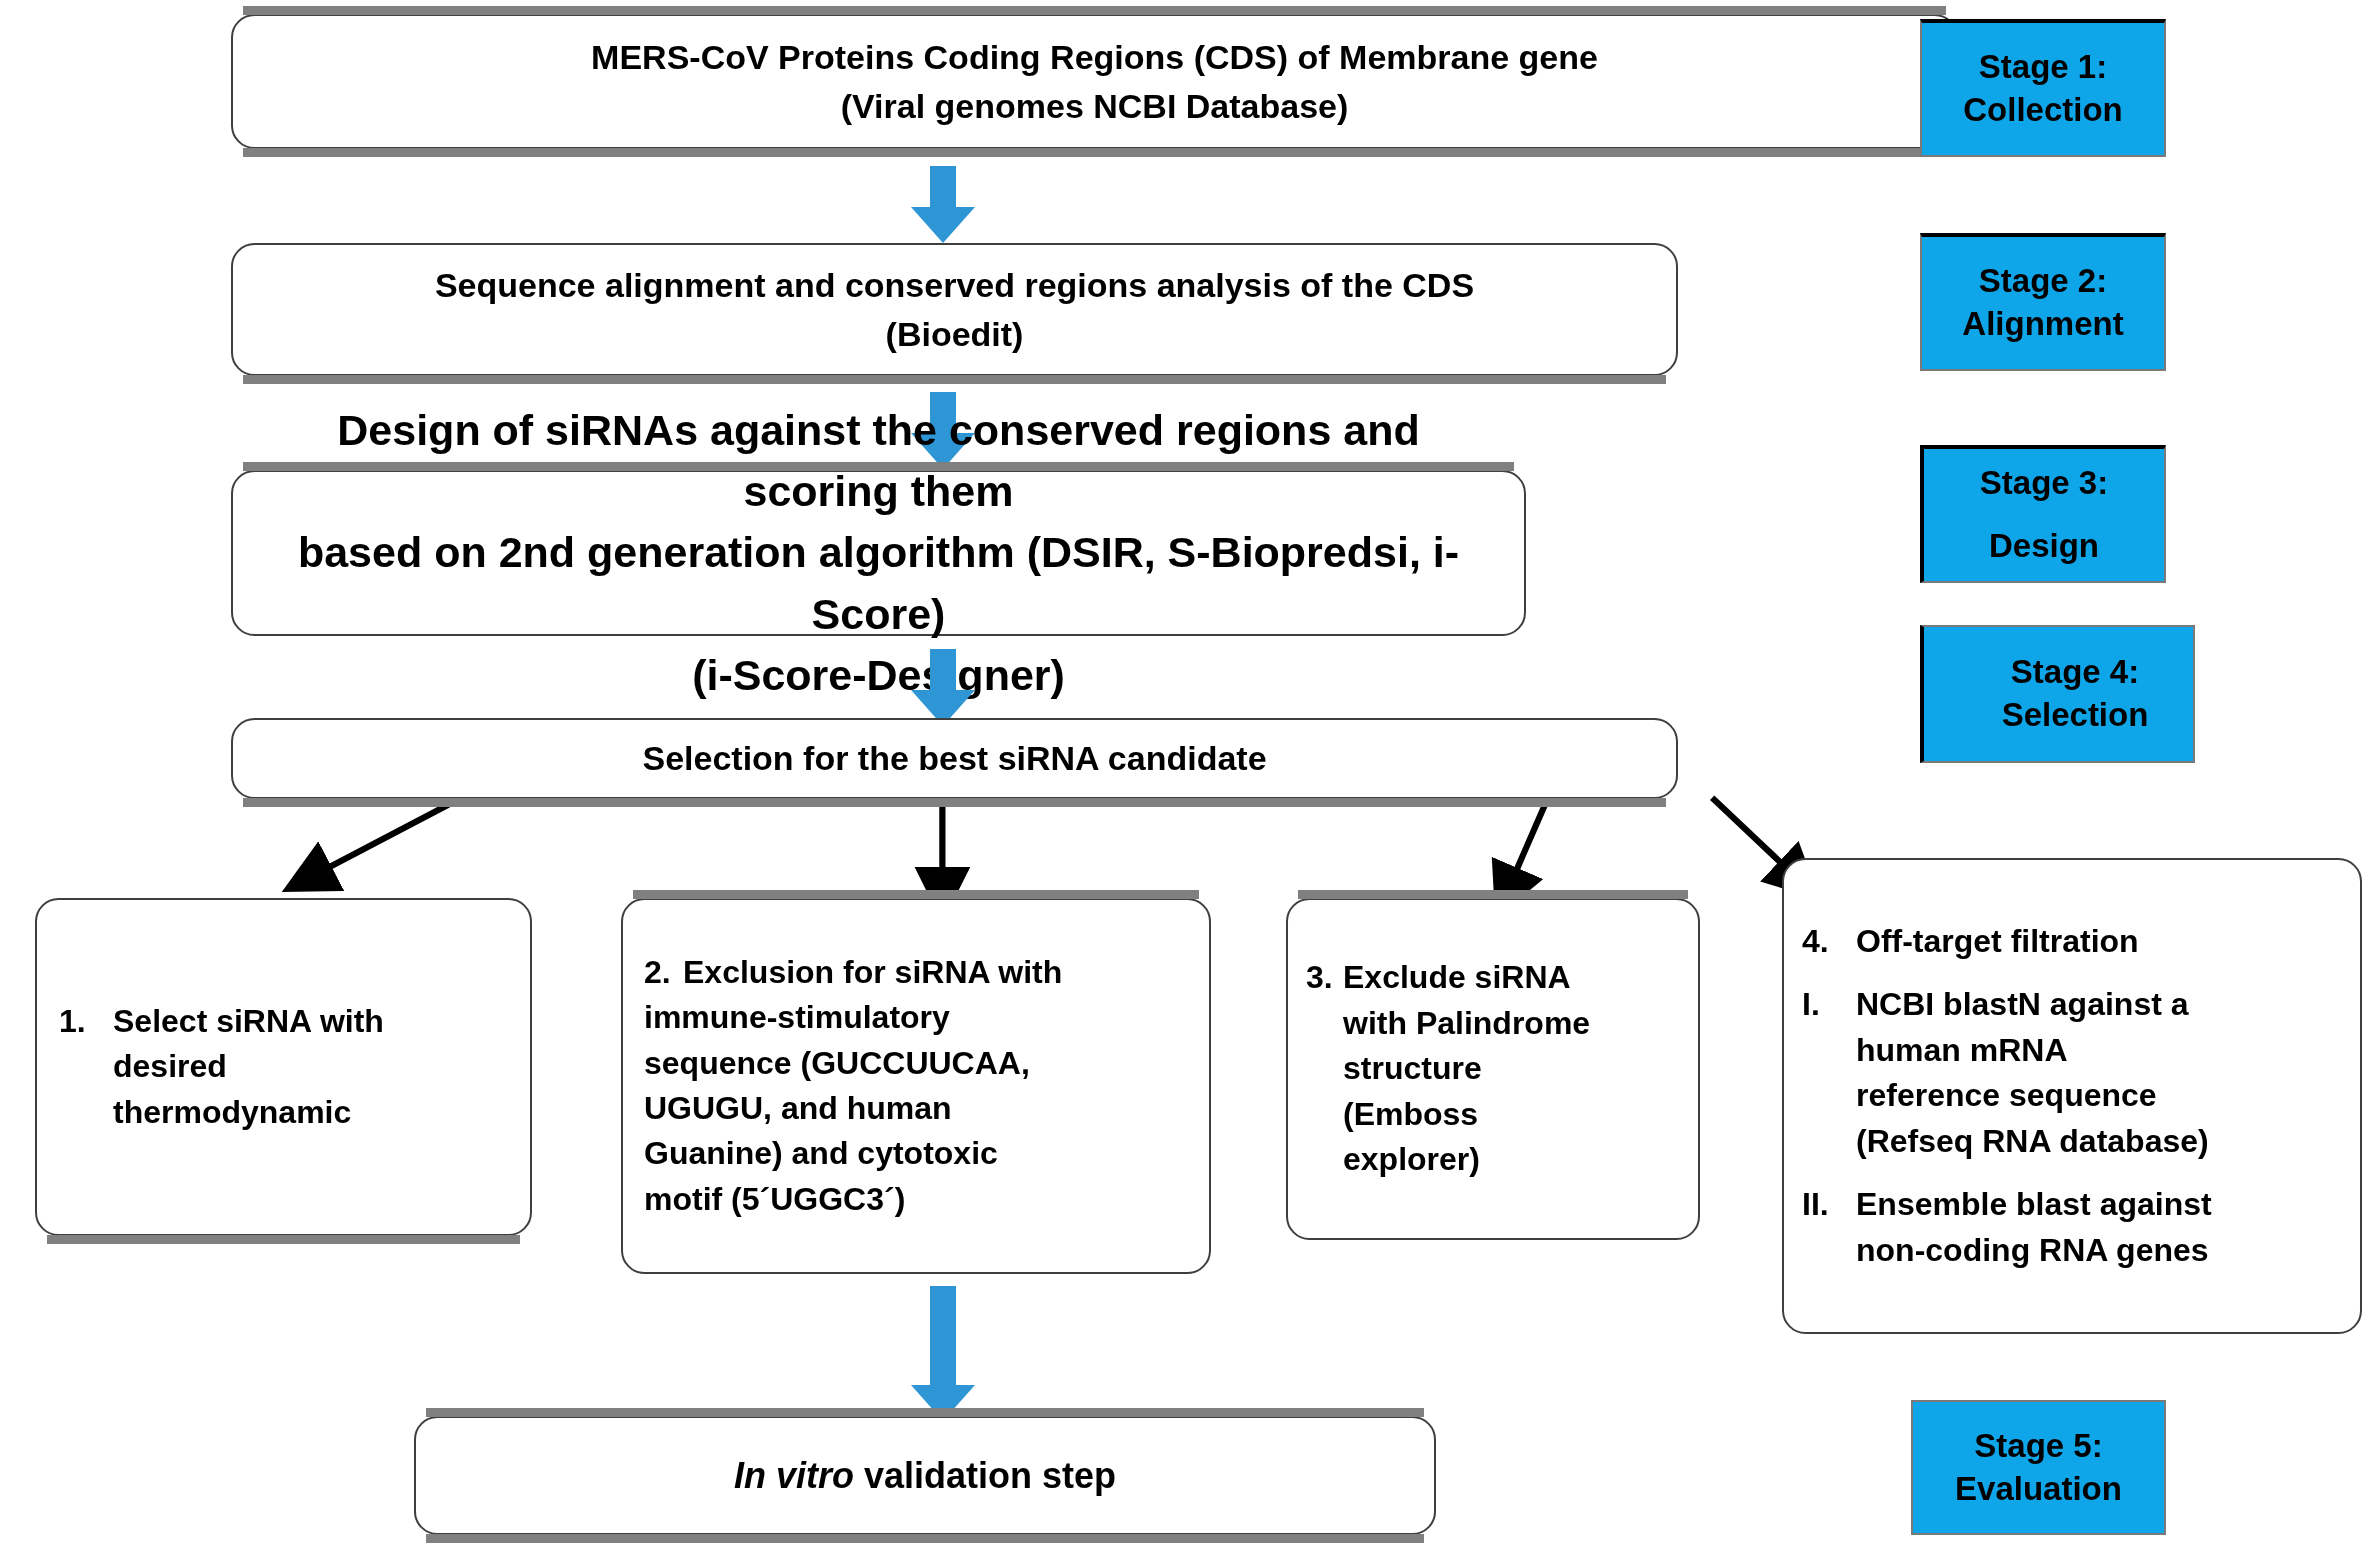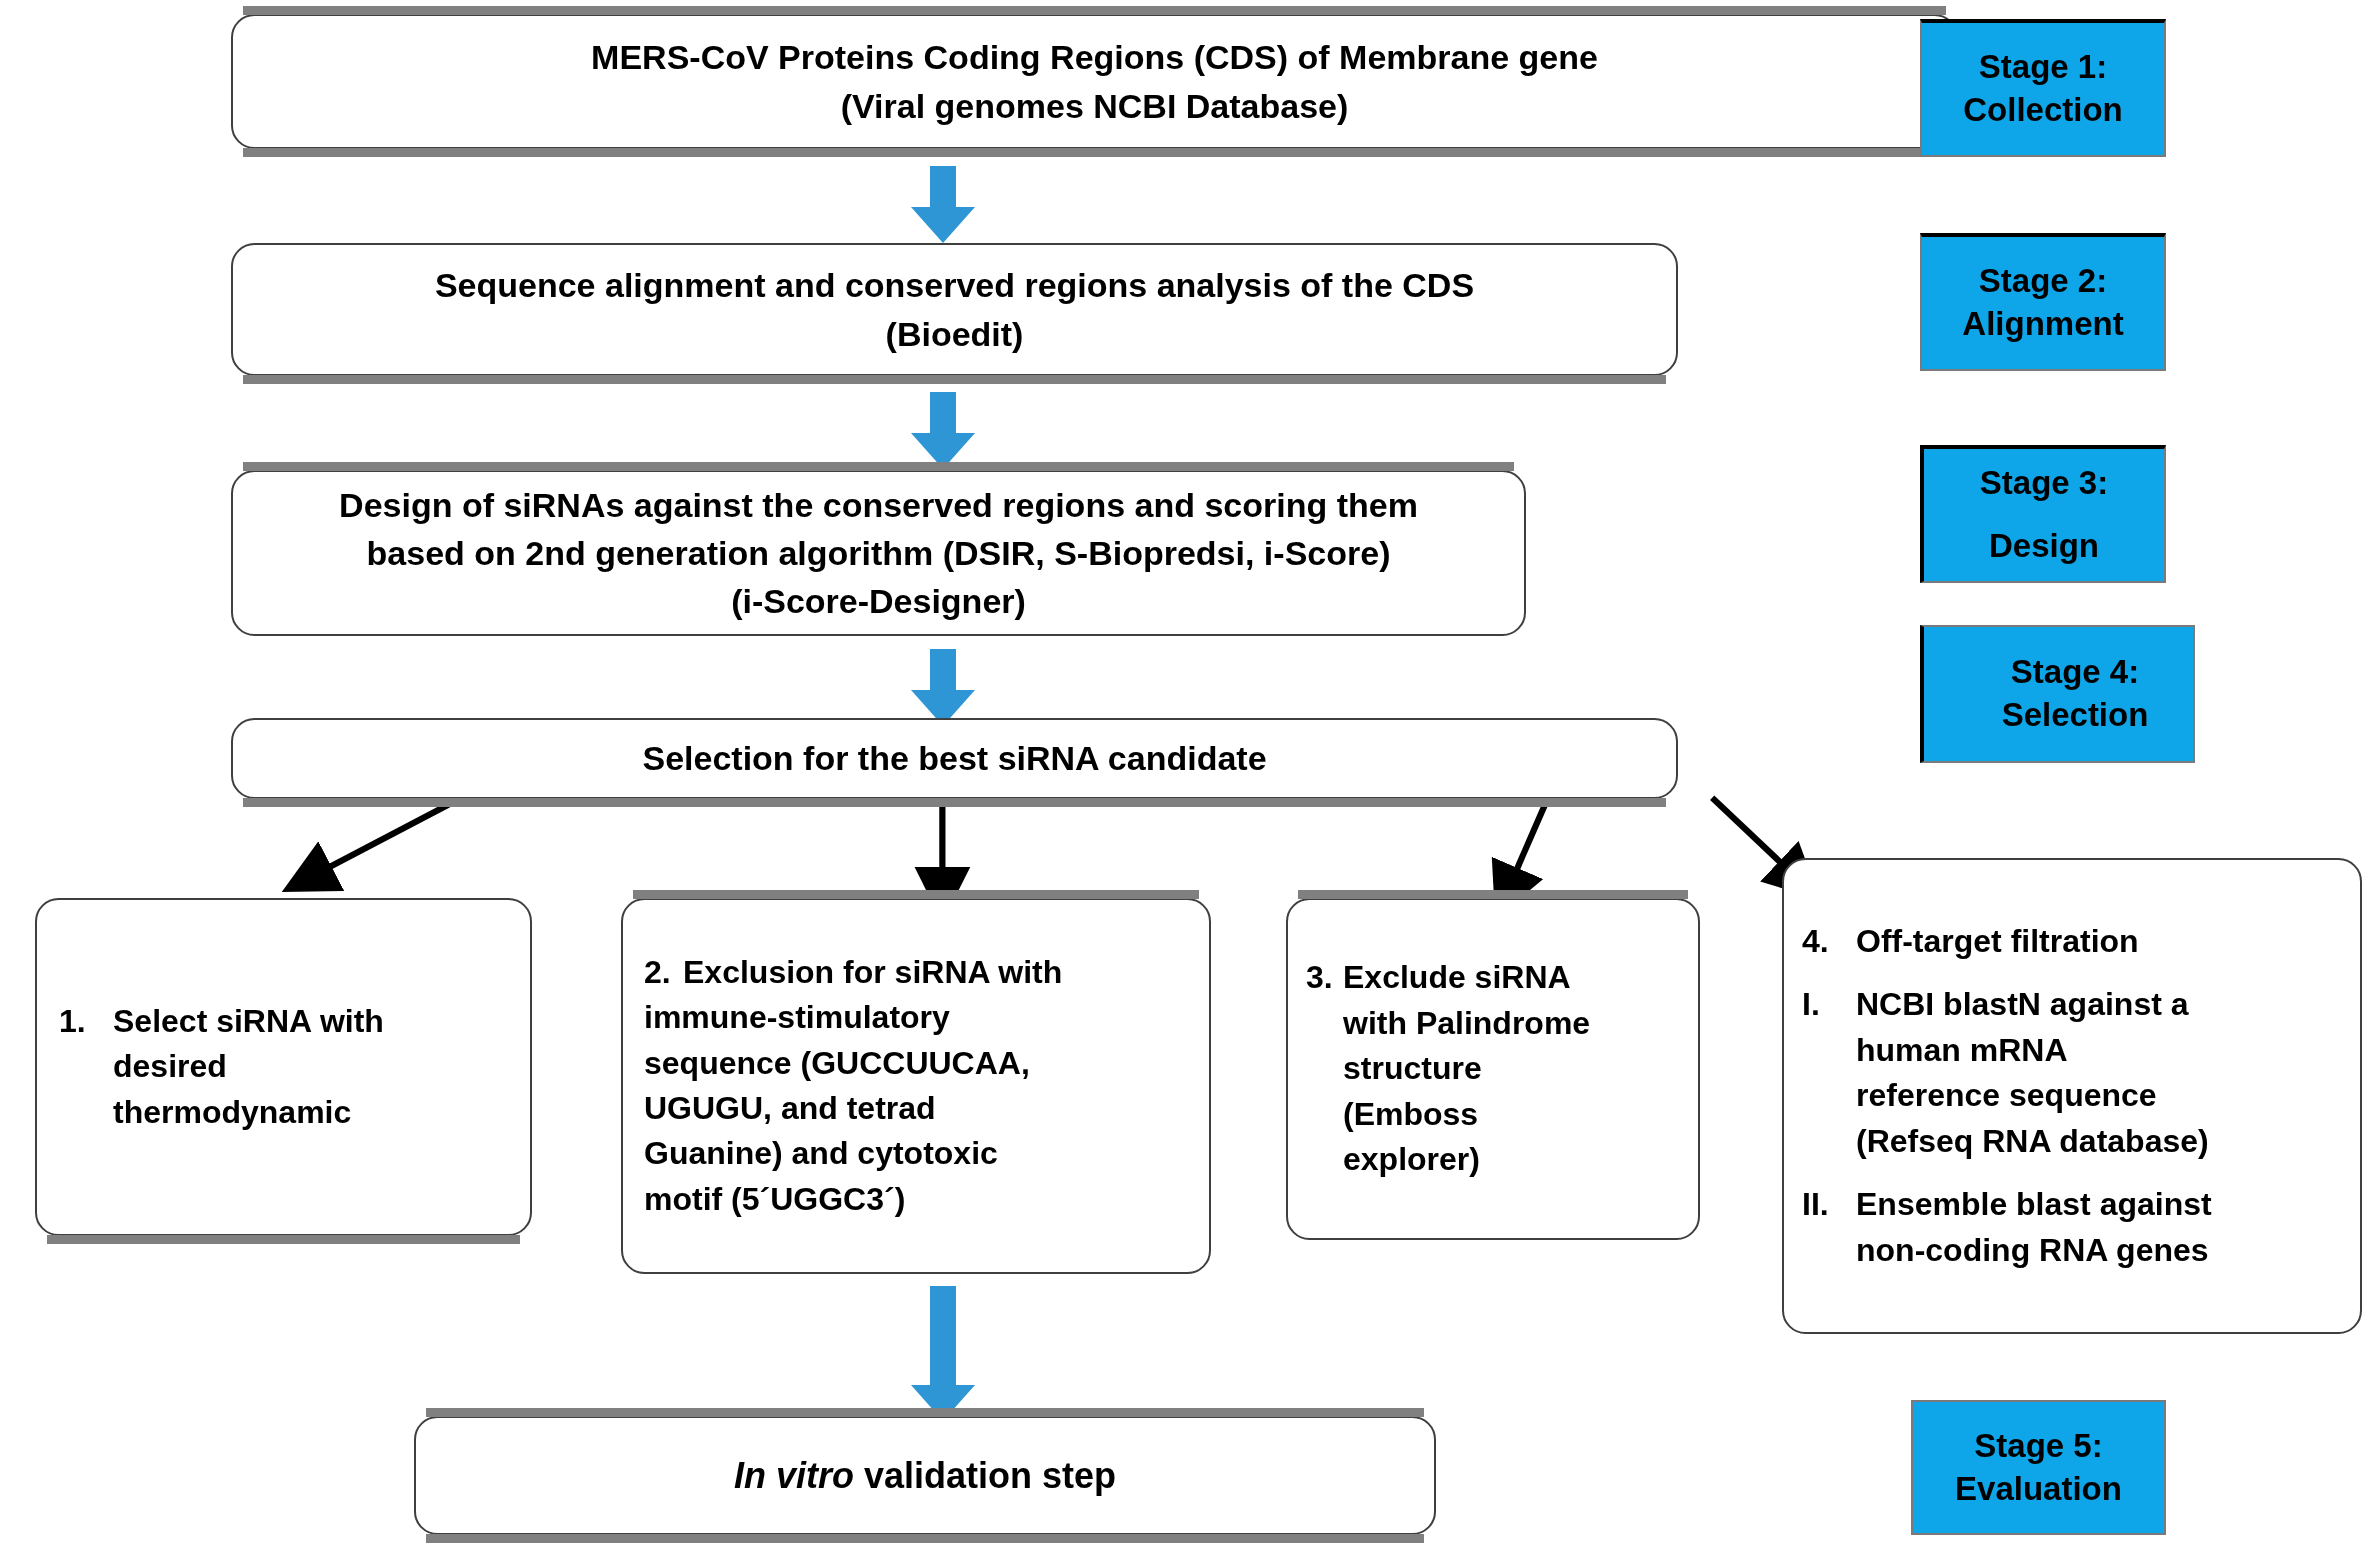--- a/index.html
+++ b/index.html
@@ -151,21 +151,21 @@
   <div class="box dark-top shadow-bottom center" style="left:231px; top:243px; width:1447px; height:133px; font-size:34px; padding:0 28px;">
     <span class="line">Sequence alignment and conserved regions analysis of the CDS</span>
     <span class="line">(Bioedit)</span>
   </div>
 
   <div class="barrow" style="left:911px; top:392px; width:64px; height:77px;">
     <div class="shaft" style="width:26px; height:43px;"></div>
     <div class="head"></div>
   </div>
 
-  <div class="box shadow-top dark-bottom center" style="left:231px; top:470px; width:1295px; height:166px; font-size:34px; padding:0 21px;justify-content:center;">
+  <div class="box shadow-top dark-bottom center" style="left:231px; top:470px; width:1295px; height:166px; font-size:43px; padding:0 21px;justify-content:center;">
     <span class="line">Design of siRNAs against the conserved regions and scoring them</span>
     <span class="line">based on 2nd generation algorithm (DSIR, S-Biopredsi, i-Score)</span>
     <span class="line">(i-Score-Designer)</span>
   </div>
 
   <div class="barrow" style="left:911px; top:649px; width:64px; height:77px;">
     <div class="shaft" style="width:26px; height:43px;"></div>
     <div class="head"></div>
   </div>
 
@@ -186,21 +186,21 @@
 
   <div class="box shadow-top dark-bottom left" style="left:621px; top:898px; width:590px; height:376px; font-size:32px; padding:0 21px;">
     <div class="numrow">
       <span class="num" style="min-width:39px;">2.</span>
       <span class="txt">
         <span class="line">Exclusion for siRNA with</span>
       </span>
     </div>
     <span class="line">immune-stimulatory</span>
     <span class="line">sequence (GUCCUUCAA,</span>
-    <span class="line">UGUGU, and tetrad</span>
+    <span class="line">UGUGU, and human</span>
     <span class="line">Guanine) and cytotoxic</span>
     <span class="line">motif (5´UGGC3´)</span>
   </div>
 
   <div class="box shadow-top dark-bottom left" style="left:1286px; top:898px; width:414px; height:342px; font-size:32px; padding:0 18px;">
     <div class="numrow">
       <span class="num" style="min-width:37px;">3.</span>
       <span class="txt">
         <span class="line">Exclude siRNA</span>
         <span class="line">with Palindrome</span>

